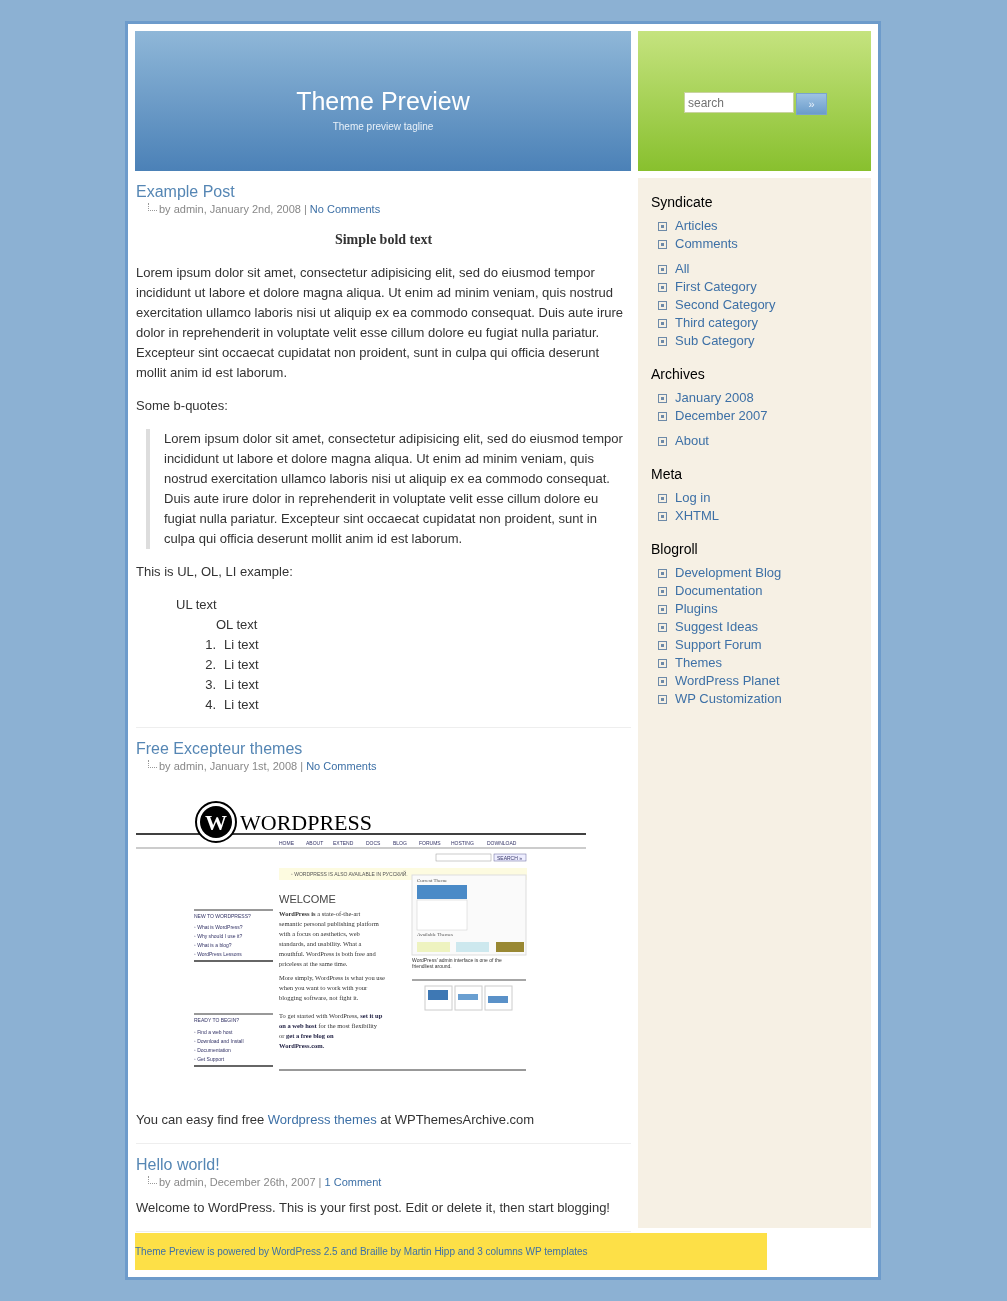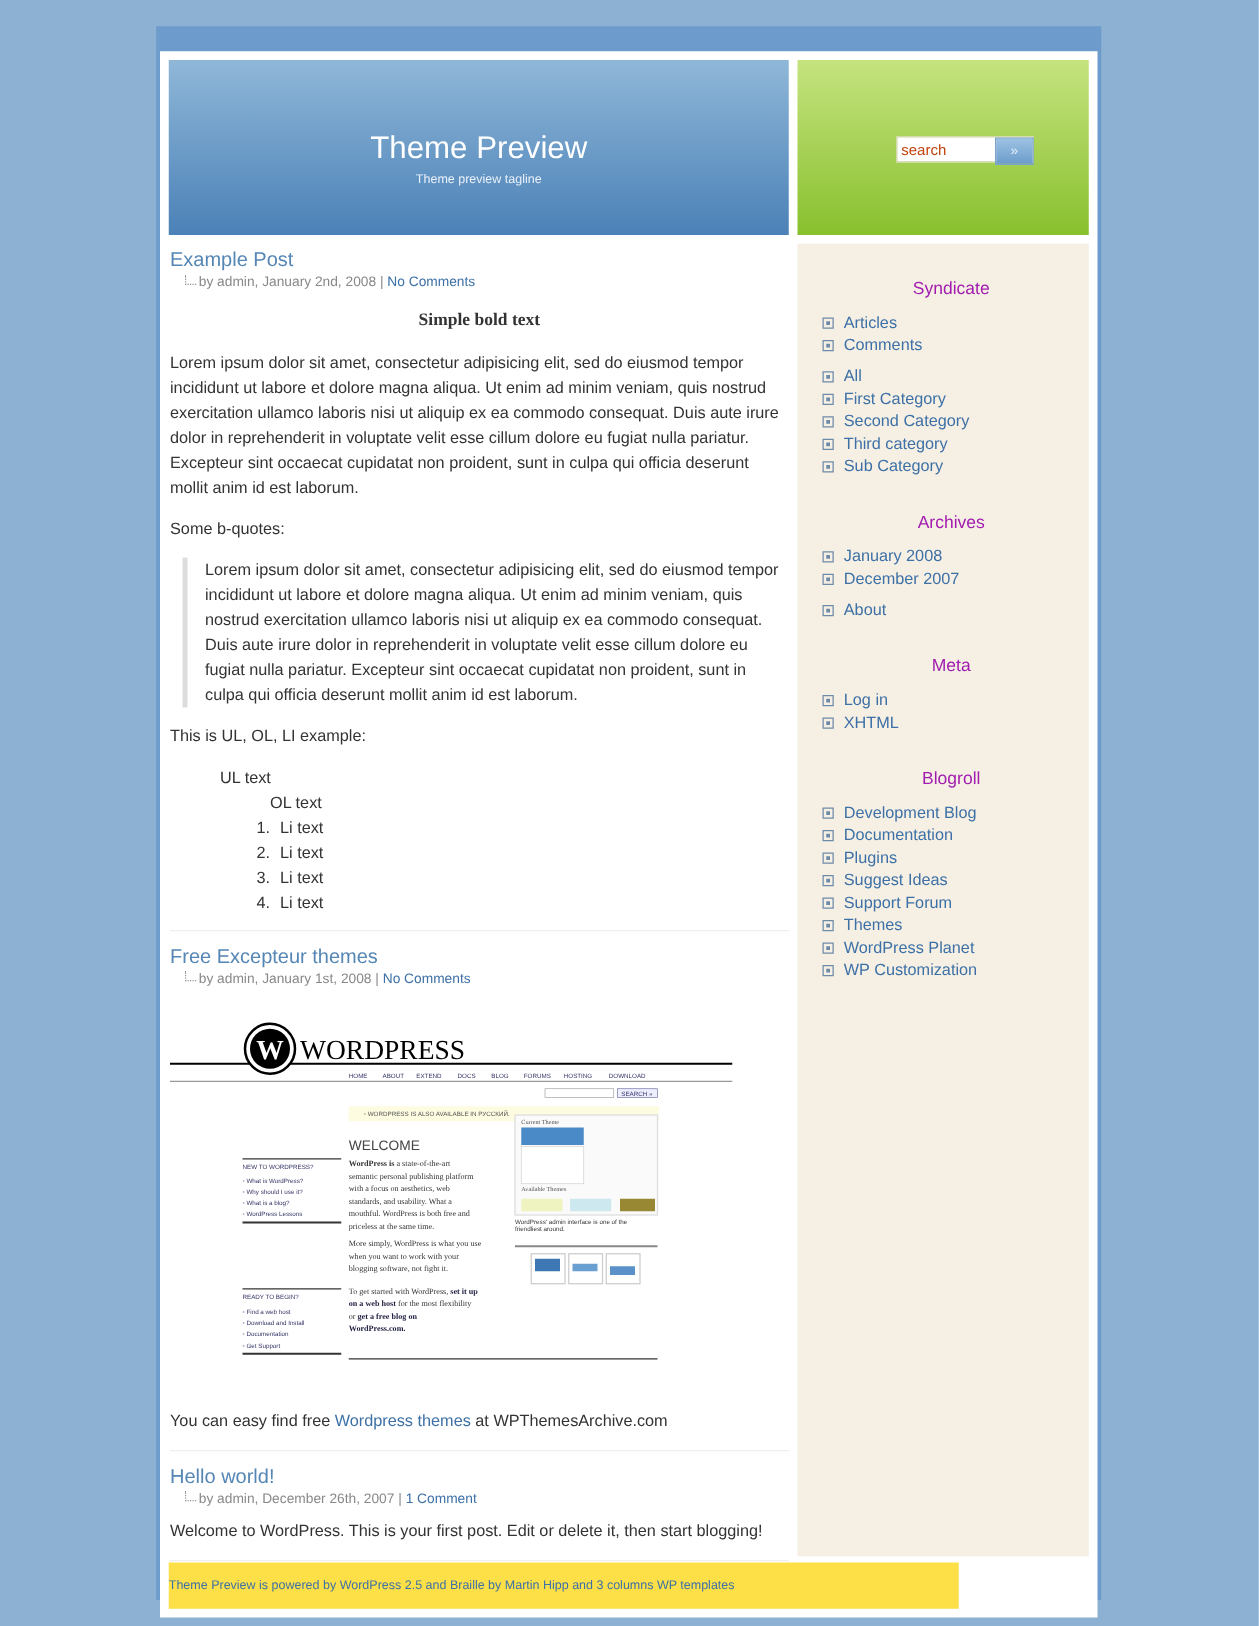--- a/index.html
+++ b/index.html
@@ -1,43 +1,43 @@
 <!DOCTYPE html>
 <html><head>
 <meta charset="utf-8">
 <style>
   html,body{margin:0;padding:0;}
   body{background:#8cb1d3;width:1007px;height:1301px;overflow:hidden;font-family:"Liberation Sans","DejaVu Sans",sans-serif;position:relative;}
   a{text-decoration:none;}
   .wrap{position:absolute;left:125px;top:21px;width:756px;height:1259px;background:#6d9bcb;}
-  .inner{position:absolute;left:3px;top:20px;width:750px;height:1253px;background:#fff;}
+  .inner{position:absolute;left:3px;top:3px;width:750px;height:1253px;background:#fff;}
   .header{position:absolute;left:7px;top:7px;width:496px;height:140px;background:linear-gradient(#8fb7d8,#4b81b7);}
   .header .title{position:absolute;left:0;right:0;top:56px;text-align:center;color:#fff;font-size:25px;}
   .header .tagline{position:absolute;left:0;right:0;top:90px;text-align:center;color:#e9f1f9;font-size:10px;}
   .searchbox{position:absolute;left:510px;top:7px;width:233px;height:140px;background:linear-gradient(#c5e37f,#88c02e);}
-  .searchbox input{position:absolute;left:46px;top:61px;width:105px;height:19px;border:1px solid #c9d3a0;padding:0 0 0 3px;font-size:12px;font-family:"Liberation Sans",sans-serif;color:#c2410c;background:#fff;margin-left:33px;}
+  .searchbox input{position:absolute;left:46px;top:61px;width:105px;height:19px;border:1px solid #c9d3a0;padding:0 0 0 3px;font-size:12px;font-family:"Liberation Sans",sans-serif;color:#737373;background:#fff;}
   .searchbox .sbtn{position:absolute;left:158px;top:62px;width:29px;height:20px;background:linear-gradient(#9ec2e3,#6b9ccb);border:1px solid #7aa4cc;color:#e6f0fa;font-size:11px;text-align:center;line-height:20px;cursor:pointer;}
   .main{position:absolute;left:8px;top:150px;width:495px;}
   .post h2{margin:0;font-size:16px;font-weight:normal;color:#5586b4;}
   .post .meta{font-size:11px;color:#888;margin:2px 0 0 12px;}
   .post .meta .hook{display:inline-block;width:8px;height:7px;border-left:1px dotted #999;border-bottom:1px dotted #999;margin-right:2px;vertical-align:top;}
   .post .meta a{color:#3d70a6;}
   .post p{font-size:13px;color:#333;line-height:20px;margin:13px 0;}
   .post .bold{font-family:"Liberation Serif",serif;font-weight:bold;font-size:14px;color:#333;text-align:center;}
   blockquote{margin:0 0 0 10px;padding:0 0 0 14px;border-left:4px solid #ddd;}
   blockquote p{margin:0 !important;}
   .ul-block{font-size:13px;color:#333;line-height:20px;margin-left:40px;}
   .ol-block{margin-left:40px;}
   .ol-row{display:flex;}
   .ol-row .num{width:32px;text-align:right;padding-right:8px;}
   .sep{border-top:1px solid #eee;margin:12px 0 12px 0;}
   .wp-img{width:450px;height:300px;position:relative;margin:18px 0 0 0;background:#fff;}
   .post .content-link{color:#3d70a6;}
   .sidebar{position:absolute;left:510px;top:154px;width:233px;height:1050px;background:#f6f0e4;}
-  .sidebar h3{margin:11px;font-size:14px;font-weight:normal;color:#a21caf;padding:16px 0 0 13px;text-align:center;}
+  .sidebar h3{margin:0;font-size:14px;font-weight:normal;color:#000000;padding:16px 0 0 13px;}
   .sidebar ul{list-style:none;margin:7px 0 0 0;padding:0 0 0 20px;text-align:center;}
   .sidebar li{font-size:13px;line-height:18px;color:#3d70a6;display:flex;align-items:center;}
   .sidebar li .bx{display:inline-block;width:7px;height:7px;border:1px solid #6d8aa8;margin-right:8px;position:relative;}
   .sidebar li .bx::after{content:"";position:absolute;left:2px;top:2px;width:3px;height:3px;background:#6d8aa8;}
   .footer{position:absolute;left:7px;top:1209px;width:632px;height:37px;background:#fde047;font-size:10px;color:#3d70a6;line-height:37px;}
 </style>
 </head>
 <body>
 
 <div class="wrap">

